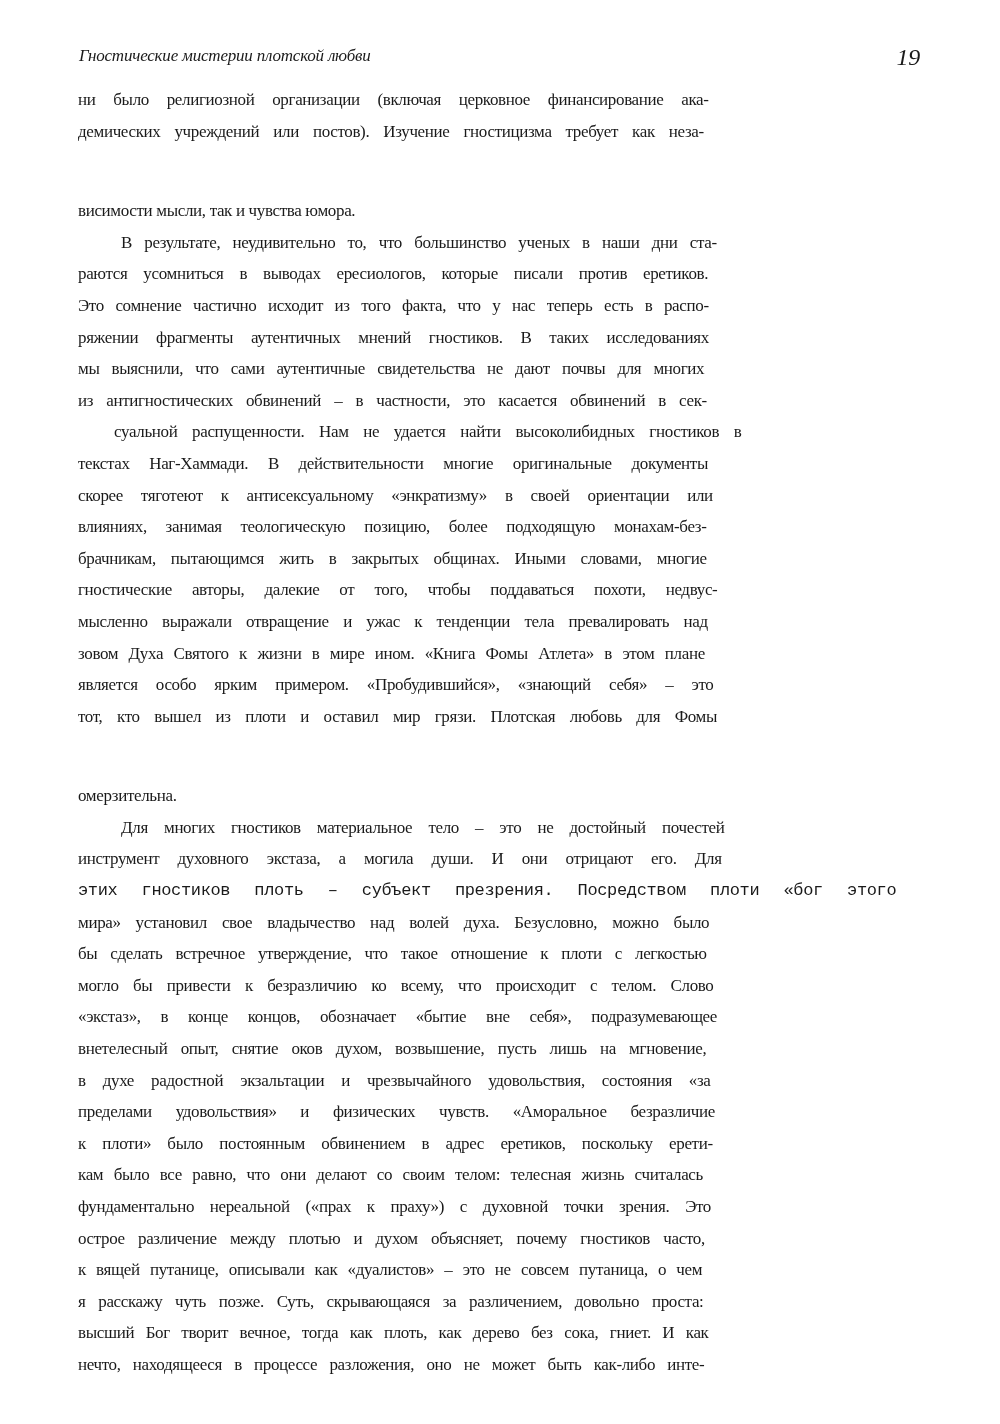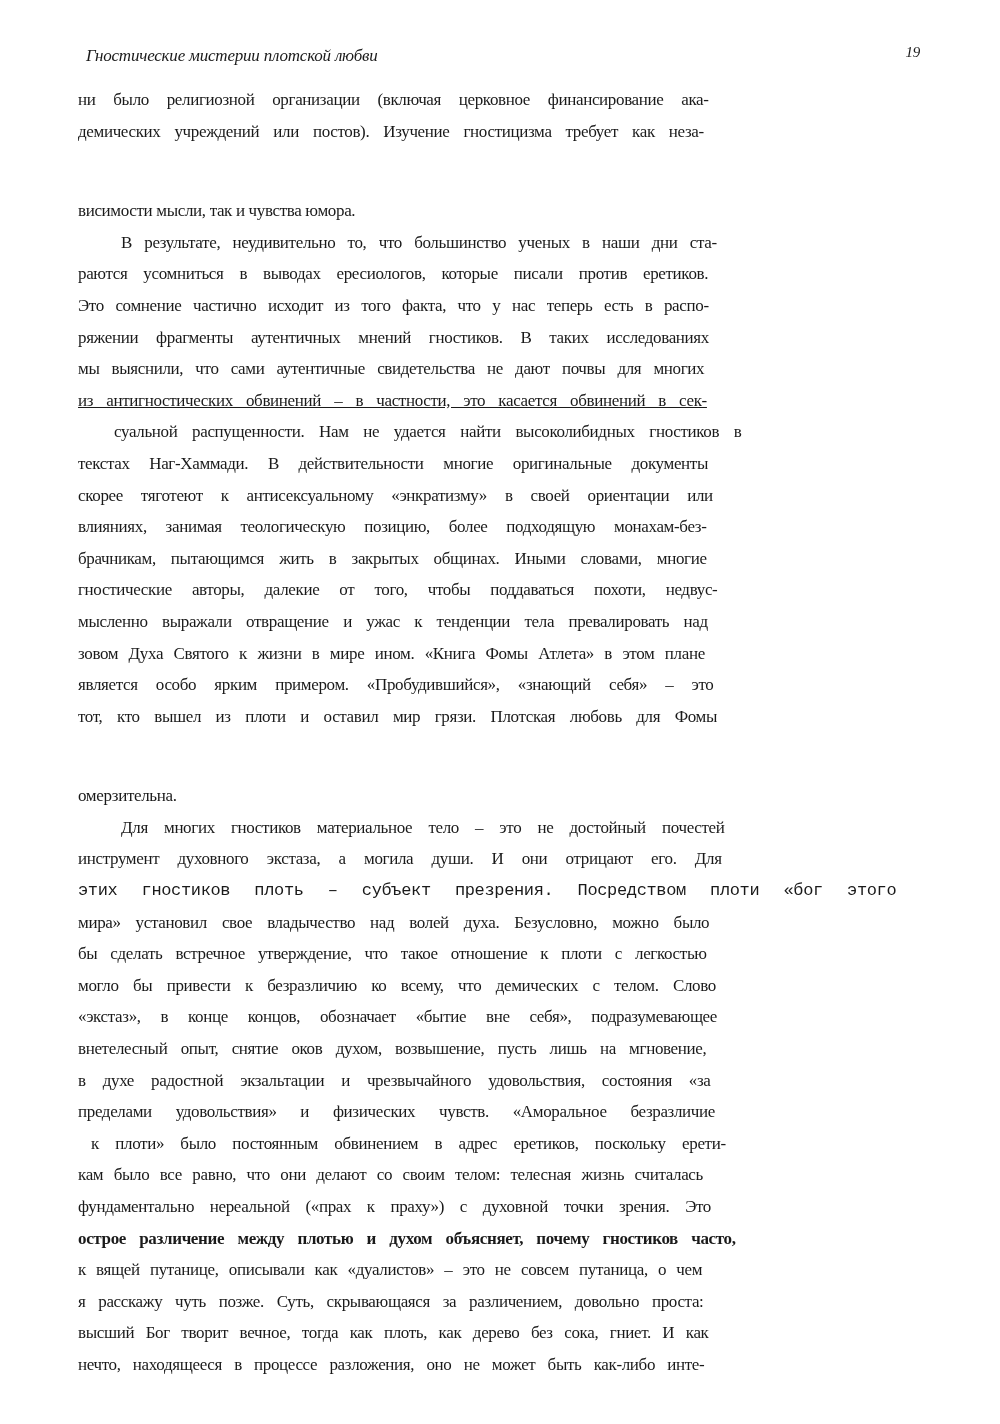--- a/index.html
+++ b/index.html
@@ -26,28 +26,28 @@
       top: 44px;
       left: 0;
       width: 844px;
       height: 26px;
       font-size: 17px;
       font-style: italic;
       letter-spacing: -0.2px;
     }
     .running-head .title {
       position: absolute;
-      left: 8px;
+      left: 1px;
       top: 2px;
     }
     .running-head .pageno {
       position: absolute;
       right: 2px;
       top: 0;
-      font-size: 15px;
+      font-size: 24px;
     }
     .body-text {
       position: absolute;
       top: 84px;
       left: 0;
       width: 844px;
     }
     .line {
       display: block;
       height: 31.6px;
@@ -83,48 +83,48 @@
       <span class="line" style="white-space: nowrap; word-spacing: 10.0977px; text-align: left; text-align-last: left;">демических учреждений или постов). Изучение гностицизма требует как неза-</span>
       <span class="line last">висимости мысли, так и чувства юмора.</span>
     </div>
 
     <div>
       <span class="line indent" style="white-space: nowrap; word-spacing: 8.33906px; text-align: left; text-align-last: left;">В результате, неудивительно то, что большинство ученых в наши дни ста-</span>
       <span class="line" style="white-space: nowrap; word-spacing: 11.9941px; text-align: left; text-align-last: left;">раются усомниться в выводах ересиологов, которые писали против еретиков.</span>
       <span class="line" style="white-space: nowrap; word-spacing: 7.62861px; text-align: center; text-align-last: left;">Это сомнение частично исходит из того факта, что у нас теперь есть в распо-</span>
       <span class="line" style="white-space: nowrap; word-spacing: 13.9933px; text-align: left; text-align-last: left;">ряжении фрагменты аутентичных мнений гностиков. В таких исследованиях</span>
       <span class="line" style="white-space: nowrap; word-spacing: 8.19375px; text-align: left; text-align-last: left;">мы выяснили, что сами аутентичные свидетельства не дают почвы для многих</span>
-      <span class="line" style="white-space: nowrap; word-spacing: 9.23594px; text-align: right; text-align-last: left; text-decoration: underline;">из антигностических обвинений – в частности, это касается обвинений в сек-</span>
+      <span class="line" style="white-space: nowrap; word-spacing: 9.23594px; text-align: right; text-align-last: left;">из антигностических обвинений – в частности, это касается обвинений в сек-</span>
       <span class="line" style="white-space: nowrap; word-spacing: 10.7461px; text-align: right; text-align-last: left; margin-left: 36px;">суальной распущенности. Нам не удается найти высоколибидных гностиков в</span>
       <span class="line" style="white-space: nowrap; word-spacing: 15.7344px; text-align: left; text-align-last: left;">текстах Наг-Хаммади. В действительности многие оригинальные документы</span>
       <span class="line" style="white-space: nowrap; word-spacing: 14.0332px; text-align: left; text-align-last: left;">скорее тяготеют к антисексуальному «энкратизму» в своей ориентации или</span>
       <span class="line" style="white-space: nowrap; word-spacing: 14.888px; text-align: left; text-align-last: left;">влияниях, занимая теологическую позицию, более подходящую монахам-без-</span>
       <span class="line" style="white-space: nowrap; word-spacing: 11.1543px; text-align: left; text-align-last: left;">брачникам, пытающимся жить в закрытых общинах. Иными словами, многие</span>
       <span class="line" style="white-space: nowrap; word-spacing: 16.1465px; text-align: left; text-align-last: left;">гностические авторы, далекие от того, чтобы поддаваться похоти, недвус-</span>
       <span class="line" style="white-space: nowrap; word-spacing: 10.4705px; text-align: left; text-align-last: left;">мысленно выражали отвращение и ужас к тенденции тела превалировать над</span>
       <span class="line" style="white-space: nowrap; word-spacing: 6.47476px; text-align: left; text-align-last: left;">зовом Духа Святого к жизни в мире ином. «Книга Фомы Атлета» в этом плане</span>
       <span class="line" style="white-space: nowrap; word-spacing: 14.2539px; text-align: left; text-align-last: left;">является особо ярким примером. «Пробудившийся», «знающий себя» – это</span>
       <span class="line" style="white-space: nowrap; word-spacing: 10.6133px; text-align: left; text-align-last: left;">тот, кто вышел из плоти и оставил мир грязи. Плотская любовь для Фомы</span>
       <span class="line last">омерзительна.</span>
     </div>
 
     <div>
       <span class="line indent" style="white-space: nowrap; word-spacing: 12.2188px; text-align: left; text-align-last: left;">Для многих гностиков материальное тело – это не достойный почестей</span>
       <span class="line" style="white-space: nowrap; word-spacing: 14.3344px; text-align: left; text-align-last: left;">инструмент духовного экстаза, а могила души. И они отрицают его. Для</span>
       <span class="line" style="white-space: nowrap; word-spacing: 14.2969px; text-align: center; text-align-last: left; font-family: Liberation Mono, monospace;">этих гностиков плоть – субъект презрения. Посредством плоти «бог этого</span>
       <span class="line" style="white-space: nowrap; word-spacing: 11.0729px; text-align: left; text-align-last: left;">мира» установил свое владычество над волей духа. Безусловно, можно было</span>
       <span class="line" style="white-space: nowrap; word-spacing: 9.09375px; text-align: left; text-align-last: left;">бы сделать встречное утверждение, что такое отношение к плоти с легкостью</span>
-      <span class="line" style="white-space: nowrap; word-spacing: 10.4545px; text-align: left; text-align-last: left;">могло бы привести к безразличию ко всему, что демических с телом. Слово</span>
+      <span class="line" style="white-space: nowrap; word-spacing: 10.4545px; text-align: left; text-align-last: left;">могло бы привести к безразличию ко всему, что происходит с телом. Слово</span>
       <span class="line" style="white-space: nowrap; word-spacing: 15.9219px; text-align: left; text-align-last: left;">«экстаз», в конце концов, обозначает «бытие вне себя», подразумевающее</span>
       <span class="line" style="white-space: nowrap; word-spacing: 9.38889px; text-align: left; text-align-last: left;">внетелесный опыт, снятие оков духом, возвышение, пусть лишь на мгновение,</span>
       <span class="line" style="white-space: nowrap; word-spacing: 13.1016px; text-align: left; text-align-last: left;">в духе радостной экзальтации и чрезвычайного удовольствия, состояния «за</span>
       <span class="line" style="white-space: nowrap; word-spacing: 19.9115px; text-align: left; text-align-last: left;">пределами удовольствия» и физических чувств. «Аморальное безразличие</span>
-      <span class="line" style="white-space: nowrap; word-spacing: 12.4358px; text-align: right; text-align-last: left; margin-left: 13px;">к плоти» было постоянным обвинением в адрес еретиков, поскольку ерети-</span>
+      <span class="line" style="white-space: nowrap; word-spacing: 12.4358px; text-align: right; text-align-last: left;">к плоти» было постоянным обвинением в адрес еретиков, поскольку ерети-</span>
       <span class="line" style="white-space: nowrap; word-spacing: 6.52344px; text-align: left; text-align-last: left;">кам было все равно, что они делают со своим телом: телесная жизнь считалась</span>
       <span class="line" style="white-space: nowrap; word-spacing: 11.7899px; text-align: left; text-align-last: left;">фундаментально нереальной («прах к праху») с духовной точки зрения. Это</span>
-      <span class="line" style="white-space: nowrap; word-spacing: 9.35938px; text-align: right; text-align-last: left; font-weight: bold;">острое различение между плотью и духом объясняет, почему гностиков часто,</span>
+      <span class="line" style="white-space: nowrap; word-spacing: 9.35938px; text-align: right; text-align-last: left;">острое различение между плотью и духом объясняет, почему гностиков часто,</span>
       <span class="line" style="white-space: nowrap; word-spacing: 6.29297px; text-align: left; text-align-last: left;">к вящей путанице, описывали как «дуалистов» – это не совсем путаница, о чем</span>
       <span class="line" style="white-space: nowrap; word-spacing: 8.86285px; text-align: left; text-align-last: left;">я расскажу чуть позже. Суть, скрывающаяся за различением, довольно проста:</span>
       <span class="line" style="white-space: nowrap; word-spacing: 7.59736px; text-align: right; text-align-last: left;">высший Бог творит вечное, тогда как плоть, как дерево без сока, гниет. И как</span>
       <span class="line" style="white-space: nowrap; word-spacing: 8.30469px; text-align: left; text-align-last: left;">нечто, находящееся в процессе разложения, оно не может быть как-либо инте-</span>
     </div>
   </div>
 </div>
 
 </body></html>

